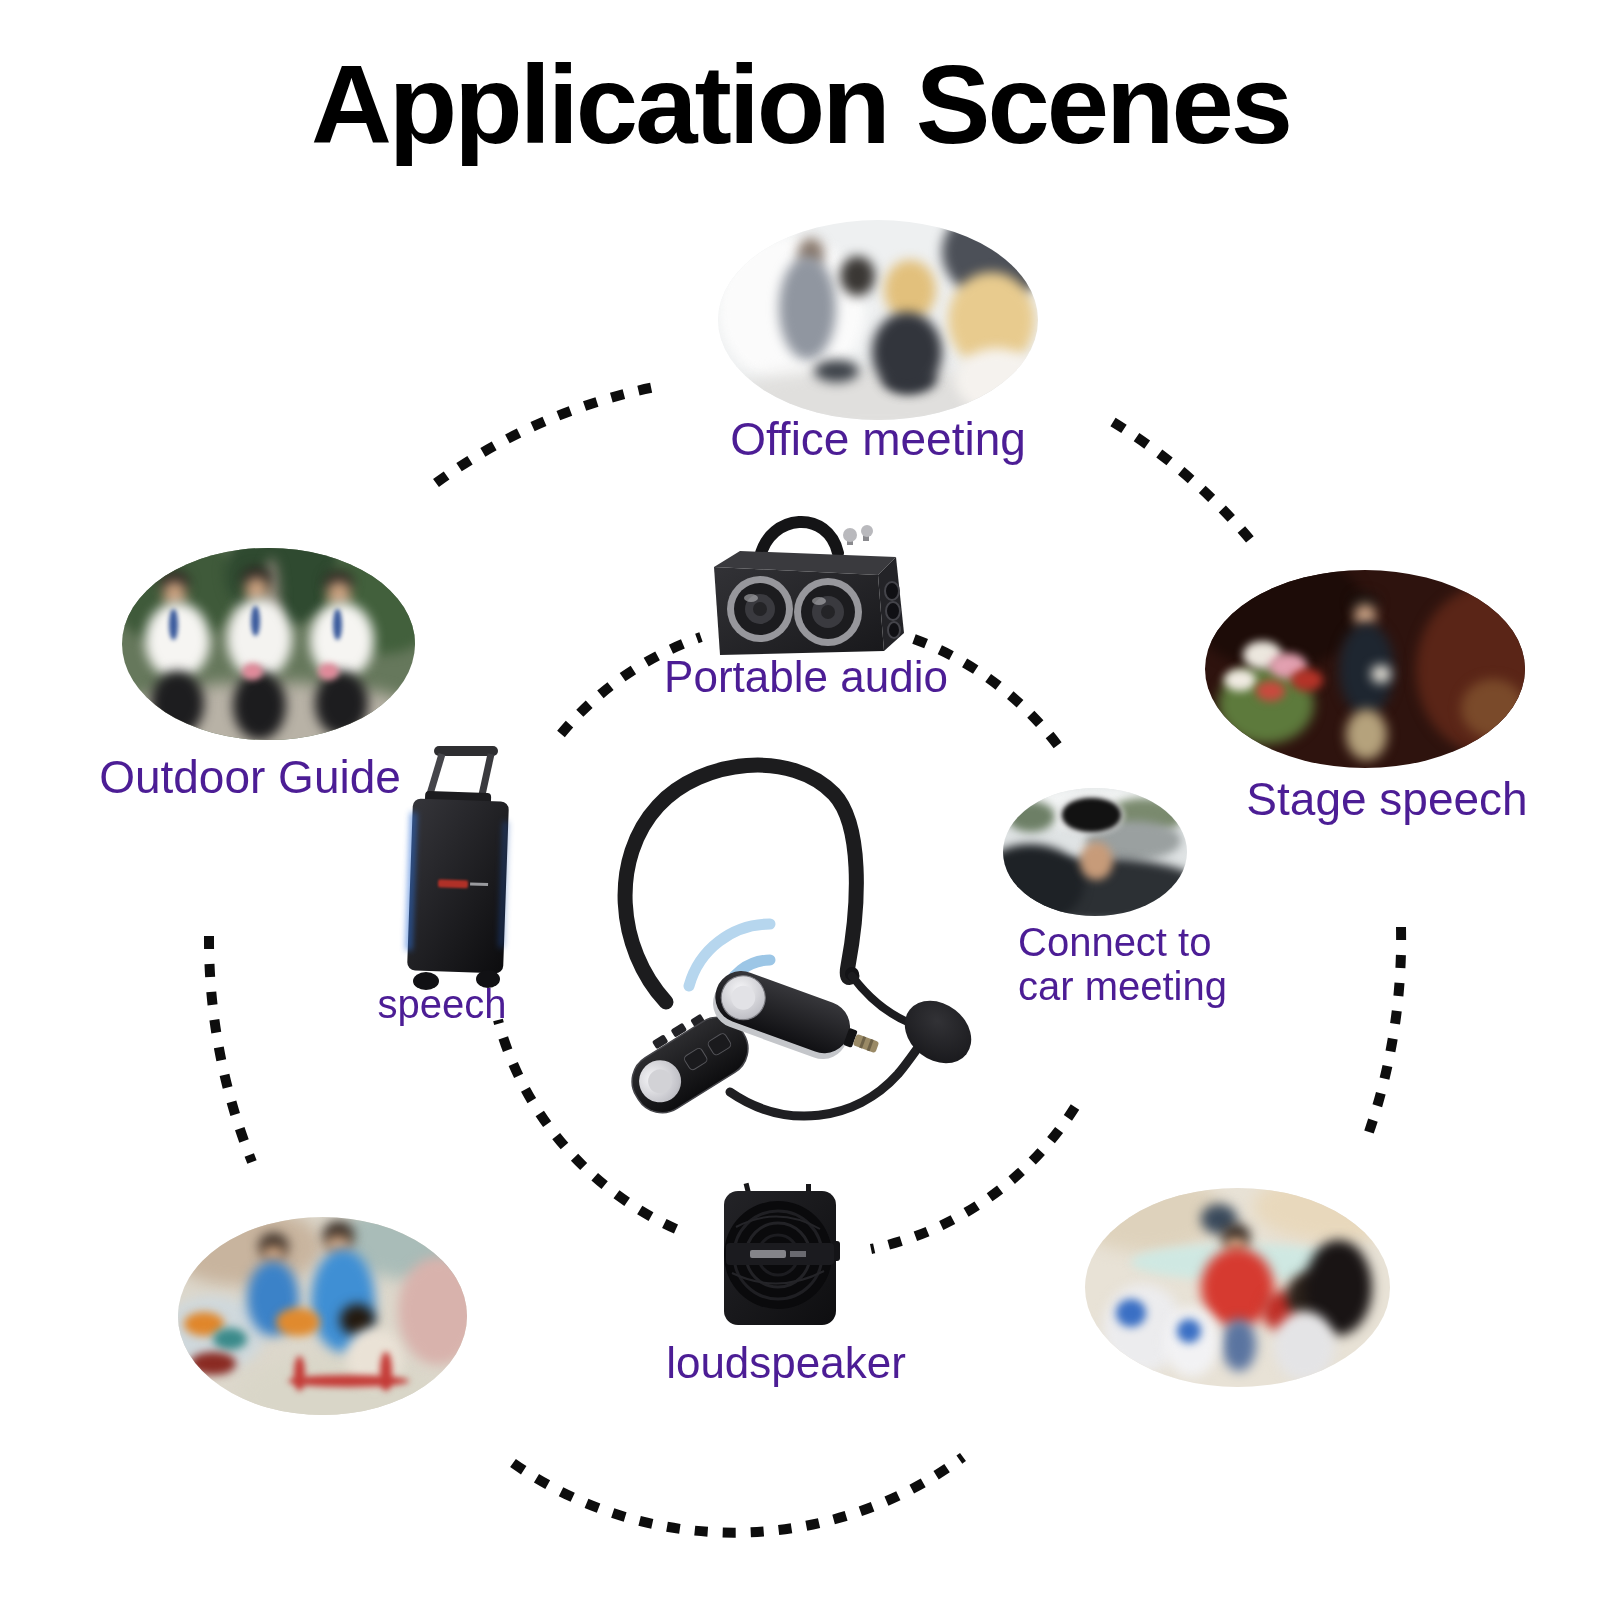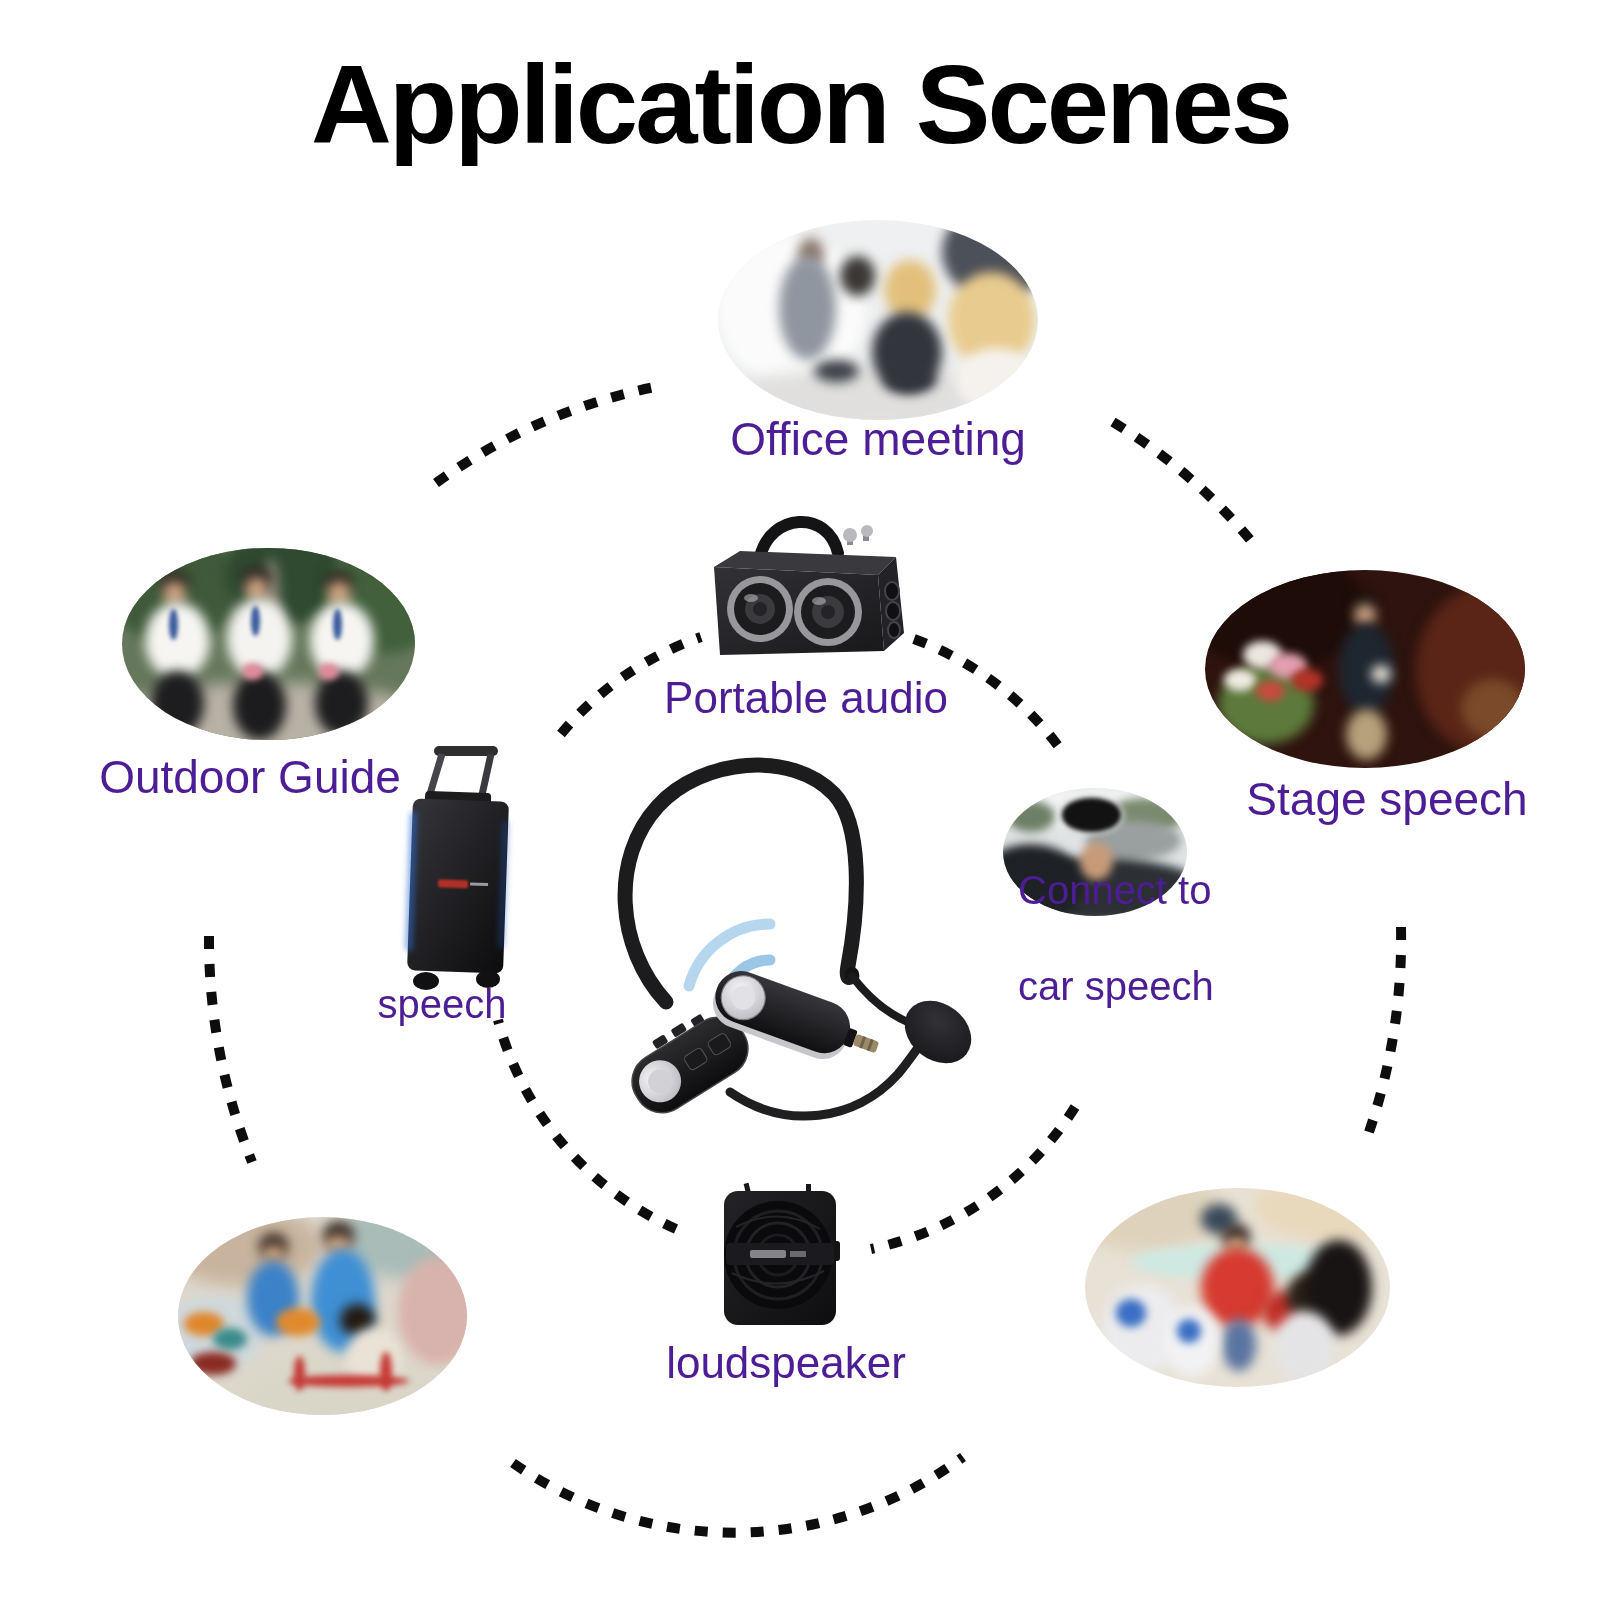--- a/index.html
+++ b/index.html
@@ -80,21 +80,21 @@
       <ellipse cx="-9" cy="-11" rx="7" ry="4" fill="#cfcfd4" opacity="0.5"></ellipse>
     </g>
     <g transform="translate(128,107)">
       <circle r="34" fill="#97979c"></circle>
         <circle r="27" fill="#1c1c1f"></circle>
         <circle r="16" fill="#3a3a3f"></circle>
         <circle r="7" fill="#242427"></circle>
       <ellipse cx="-9" cy="-11" rx="7" ry="4" fill="#cfcfd4" opacity="0.5"></ellipse>
     </g>
   </svg>
-  <div class="lbl mid" style="left:806px;top:673px;">Portable audio</div>
+  <div class="lbl mid" style="left:806px;top:652px;">Portable audio</div>
 
   <div class="ph" style="left:122px;top:548px;width:293px;height:192px;background:#66785c;">
     <div class="b" style="left:-5%;top:-10%;width:45%;height:60%;background:#3f5a3a;"></div>
     <div class="b" style="left:35%;top:-15%;width:40%;height:55%;background:#2f4a30;"></div>
     <div class="b" style="left:70%;top:-5%;width:40%;height:60%;background:#42603c;"></div>
     <div class="b" style="left:48%;top:5%;width:6%;height:45%;background:#8a8578;"></div>
     <div class="b" style="left:-5%;top:70%;width:110%;height:40%;background:#b8b2a6;filter:blur(8px);"></div>
 
     <div class="b" style="left:13%;top:12%;width:10%;height:12%;background:#2c2522;"></div>
     <div class="b" style="left:14%;top:17%;width:8%;height:13%;background:#c9a07e;"></div>
@@ -161,22 +161,22 @@
     <div class="b" style="left:0;top:0;width:100%;height:32%;background:#f2f4f4;filter:blur(4px);"></div>
     <div class="b" style="left:2%;top:10%;width:26%;height:24%;background:#6d7f66;filter:blur(4px);"></div>
     <div class="b" style="left:56%;top:8%;width:42%;height:28%;background:#7a8a6e;filter:blur(4px);"></div>
     <div class="b" style="left:45%;top:26%;width:52%;height:30%;background:#9aa0a0;filter:blur(4px);"></div>
     <div class="b" style="left:-5%;top:55%;width:115%;height:50%;background:#2c3034;filter:blur(5px);"></div>
     <div class="b" style="left:-14%;top:44%;width:58%;height:62%;background:#1e2226;filter:blur(5px);"></div>
     <div class="b" style="left:42%;top:42%;width:18%;height:30%;background:#c79b79;filter:blur(4px);"></div>
     <div class="b" style="left:30%;top:6%;width:36%;height:30%;background:#d8d8d8;filter:blur(3px);"></div>
     <div class="b" style="left:32%;top:8%;width:32%;height:26%;background:#121212;filter:blur(2px);"></div>
   </div>
-  <div class="lbl sm left" style="left:1018px;top:868px;">Connect to</div>
-  <div class="lbl sm left" style="left:1018px;top:964px;">car speech</div>
+  <div class="lbl sm left" style="left:1018px;top:920px;">Connect to</div>
+  <div class="lbl sm left" style="left:1018px;top:964px;">car meeting</div>
 
   <svg style="left:540px;top:730px;" width="660" height="430" viewBox="0 0 660 430">
     <defs>
       <linearGradient id="gmod" x1="0" y1="0" x2="0" y2="1">
         <stop offset="0" stop-color="#2c2c2f"></stop>
           <stop offset="1" stop-color="#0d0d0f"></stop>
       </linearGradient>
       <linearGradient id="gdong" x1="0" y1="0" x2="0" y2="1">
         <stop offset="0" stop-color="#37373b"></stop>
           <stop offset="1" stop-color="#101013"></stop>

